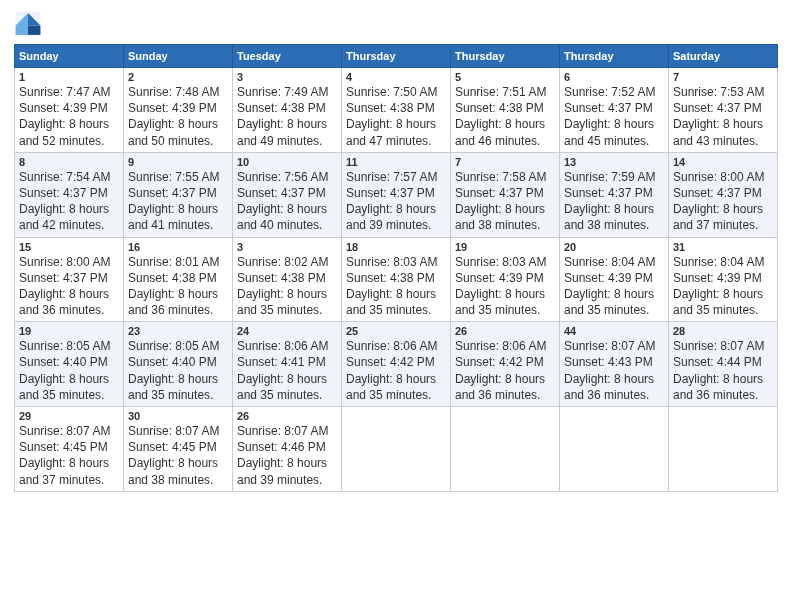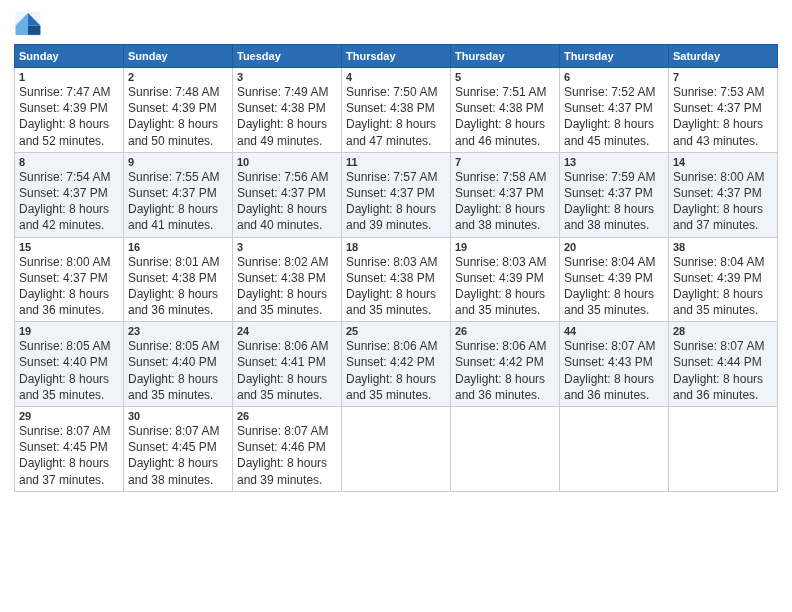--- a/index.html
+++ b/index.html
@@ -287,21 +287,21 @@
       </td>
           <td>
         <span class="day-num">20</span>
         <div class="cell-content">
           Sunrise: 8:04 AM<br>
           Sunset: 4:39 PM<br>
           Daylight: 8 hours and 35 minutes.
         </div>
       </td>
           <td>
-        <span class="day-num">38</span>
+        <span class="day-num">31</span>
         <div class="cell-content">
           Sunrise: 8:04 AM<br>
           Sunset: 4:39 PM<br>
           Daylight: 8 hours and 35 minutes.
         </div>
       </td>
         </tr>
         <tr>
           <td>
         <span class="day-num">19</span>

